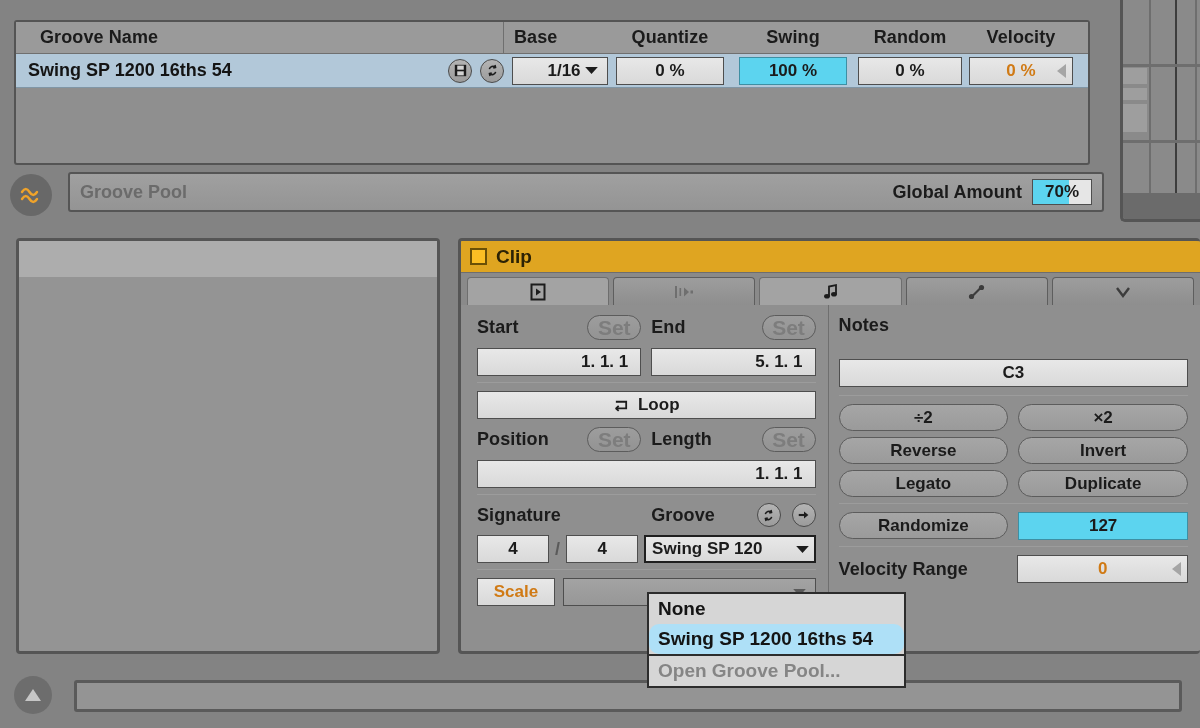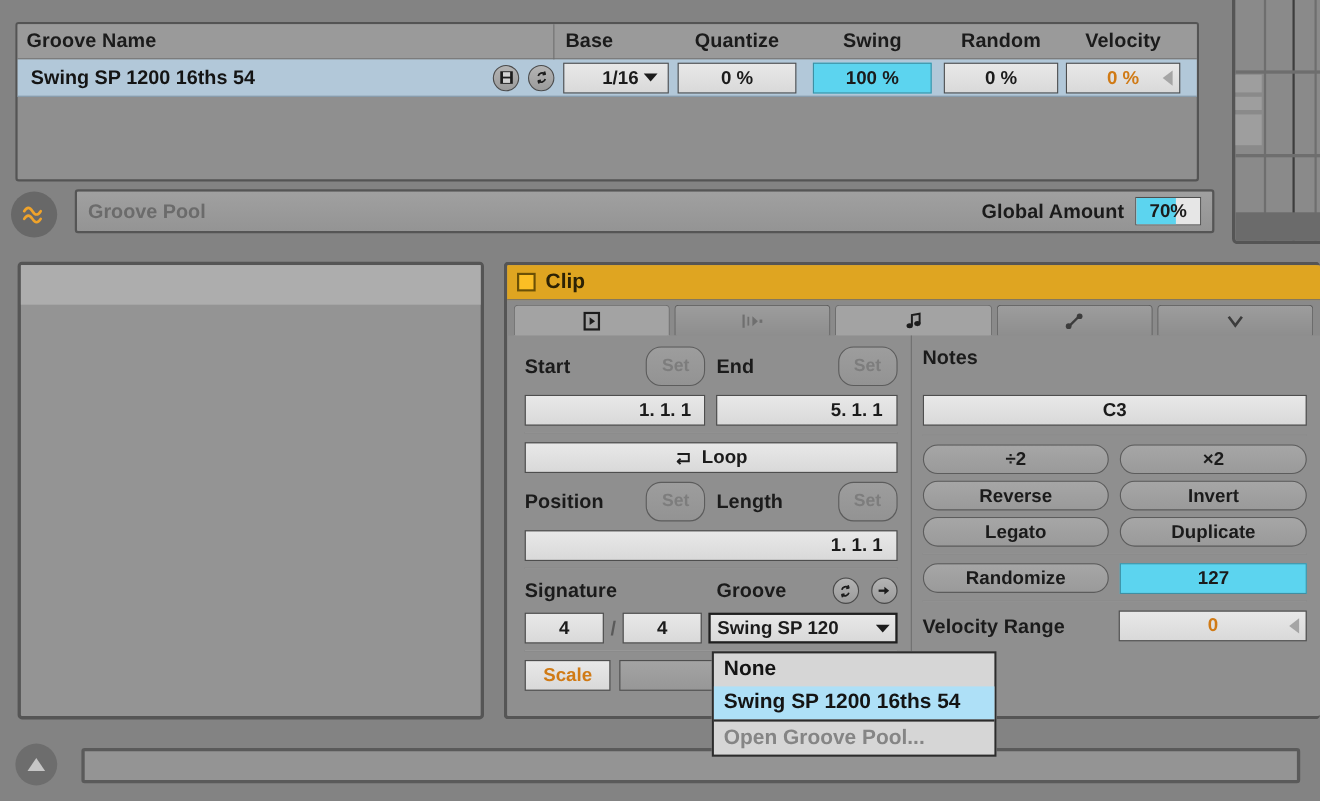--- a/index.html
+++ b/index.html
@@ -39,23 +39,23 @@
 
   .pill {
     border-radius: 14px;
     border: 1px solid #5c5c5c;
     background: linear-gradient(#a6a6a6,#9a9a9a);
     color: #1b1b1b; font-weight: bold; font-size: 17px;
     height: 27px;
     display: flex; align-items: center; justify-content: center;
   }
   .pill.set {
-    color: #7d7d7d; font-size: 16px;
+    color: #7d7d7d; font-size: 21px;
     background: linear-gradient(#9d9d9d,#939393);
-    width: 54px; height: 36px;
+    width: 54px; height: 25px;
   }
 
   .circle-btn {
     width: 24px; height: 24px; border-radius: 50%;
     background: linear-gradient(#b4b4b4,#9b9b9b);
     border: 1px solid #4a4a4a;
     display: flex; align-items: center; justify-content: center;
   }
 
   .divider { height: 1px; background: #6e6e6e; border-bottom: 1px solid #9c9c9c; }
@@ -66,21 +66,21 @@
     background: #8f8f8f;
     border: 2px solid #545454;
     border-radius: 3px;
   }
   #groove-head {
     height: 32px; display: flex; align-items: center;
     background: #9a9a9a;
     border-bottom: 1px solid #6f6f6f;
   }
   #groove-head .col { height: 32px; display: flex; align-items: center; }
-  .col-name  { width: 488px; padding-left: 8px; border-right: 1px solid #6f6f6f; }
+  .col-name  { width: 488px; padding-left: 24px; border-right: 1px solid #6f6f6f; }
   .col-base  { width: 104px; padding-left: 10px; }
   .col-q     { width: 124px; justify-content: center; }
   .col-t     { width: 122px; justify-content: center; }
   .col-r     { width: 112px; justify-content: center; }
   .col-v     { width: 110px; justify-content: center; }
 
   #groove-row {
     height: 34px; background: #b2c8d9;
     display: flex; align-items: center;
     border-bottom: 1px solid #8096a6;
@@ -147,21 +147,21 @@
   .half { flex: 1; }
 
   
   #dropdown {
     position: absolute; left: 647px; top: 592px; width: 259px;
     background: #d6d6d6; border: 2px solid #2c2c2c;
     z-index: 50;
   }
   #dropdown .item {
     height: 30px; display: flex; align-items: center; padding-left: 9px;
-    font-size: 19px; font-weight: bold; color: #141414;
+    font-size: 19px; font-weight: bold; color: #141414; border-radius: 10px;
   }
   #dropdown .item.sel { background: #aee0f7; }
   #dropdown .item.dis { color: #858585; }
   #dropdown .sep { height: 2px; background: #2c2c2c; }
 
   
   #edge-grid {
     position: absolute; left: 1120px; top: 0; width: 80px; height: 222px;
     background: #8a8a8a; border: 3px solid #555; border-radius: 0 0 0 5px;
     border-top: none; border-right: none; overflow: hidden;

